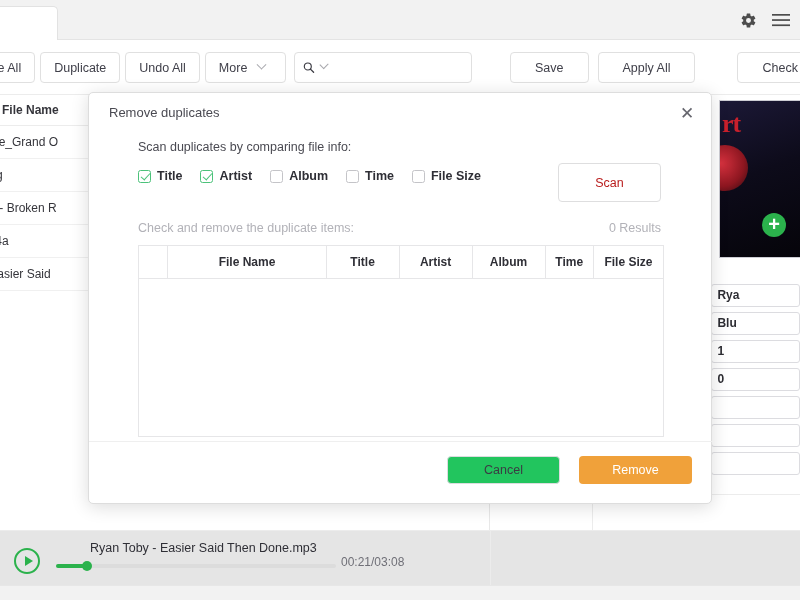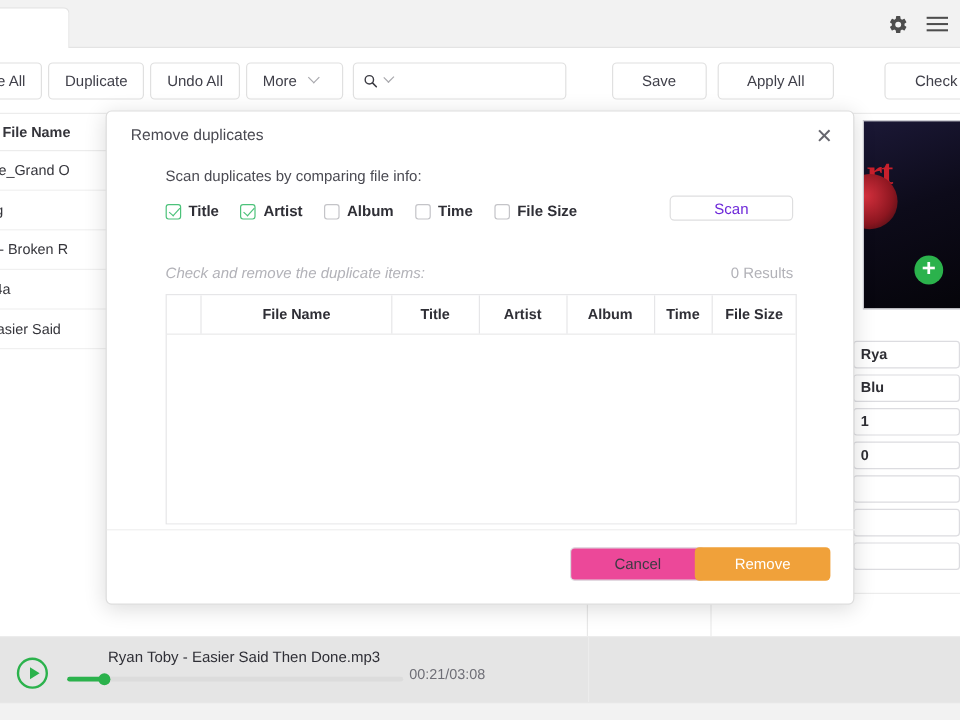--- a/index.html
+++ b/index.html
@@ -158,25 +158,24 @@
   }
   .albumart {
     position: absolute; left: 228px; top: 5px;
     width: 92px; height: 158px;
     background: linear-gradient(160deg,#1b1836 0%,#0d0b1a 45%,#050409 100%);
     border: 1px solid #cdcdd4;
     overflow: hidden;
   }
   .aa-text {
     position: absolute; left: 2px; top: 8px;
-    font-size: 30px; color: #c8202c;
+    font-size: 26px; color: #c8202c;
     font-family: "Liberation Serif", serif;
     font-weight: bold;
     letter-spacing: -1px;
-    margin-top: 18px;
   }
   .aa-blob {
     position: absolute; left: -18px; top: 44px;
     width: 46px; height: 46px;
     border-radius: 50%;
     background: radial-gradient(circle at 40% 40%, #d8323f 0%, #8d1620 60%, #2a0a10 100%);
   }
   .aa-plus {
     position: absolute; left: 42px; top: 112px;
     width: 24px; height: 24px;
@@ -357,34 +356,33 @@
     border-bottom: 1.8px solid #4cc27a;
     transform: rotate(42deg);
   }
   .chk-label {
     font-size: 12.5px;
     color: #2f2f36;
     font-weight: bold;
   }
   .scan-btn {
     position: absolute; left: 469px; top: 30px;
-    width: 103px; height: 21px;
+    width: 103px; height: 39px;
     border: 1px solid #dededf;
     border-radius: 4px;
     background: #fff;
     font-size: 12.5px;
-    color: #6d28d9;
+    color: #b91c1c;
     display: flex; align-items: center; justify-content: center;
     cursor: pointer;
   }
   .check-label {
     position: absolute; left: 49px; top: 88px;
     font-size: 12.5px;
     color: #b2b2b8;
-    font-style: italic;
   }
   .results-label {
     position: absolute; right: 52px; top: 88px;
     font-size: 12.5px;
     color: #b2b2b8;
   }
   .dup-table {
     position: absolute; left: 49px; top: 112px;
     width: 526px; height: 192px;
     border: 1px solid #e6e6e8;
@@ -410,26 +408,25 @@
   .modal-footer {
     position: absolute; left: 0; bottom: 0;
     width: 624px; height: 62px;
     border-top: 1px solid #efefef;
   }
   .btn-cancel {
     position: absolute; left: 358px; top: 14px;
     width: 113px; height: 28px;
     border: 1px solid #dcdcdf;
     border-radius: 4px;
-    background: #ec4899;
+    background: #22c55e;
     font-size: 12.5px;
     color: #3b3b43;
     display: flex; align-items: center; justify-content: center;
     cursor: pointer;
-    margin-left: 28px;
   }
   .btn-remove {
     position: absolute; left: 490px; top: 14px;
     width: 113px; height: 28px;
     border: none;
     border-radius: 4px;
     font-size: 12.5px;
     color: #ffffff;
     display: flex; align-items: center; justify-content: center;
     cursor: pointer;

